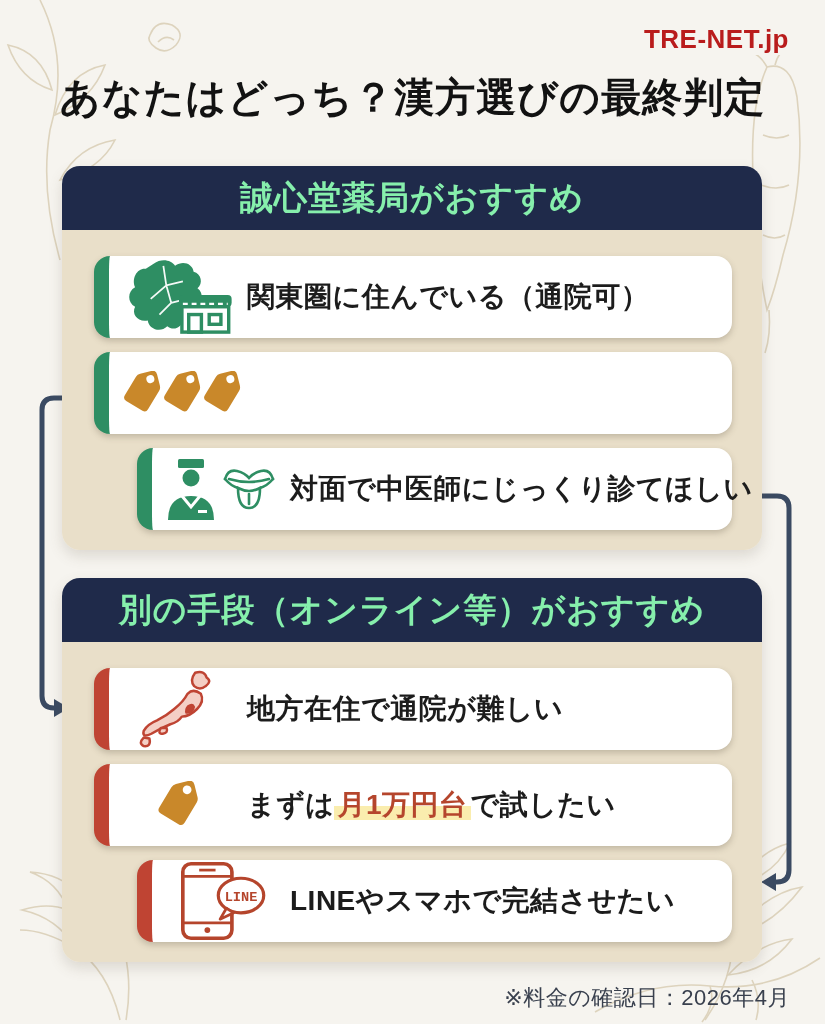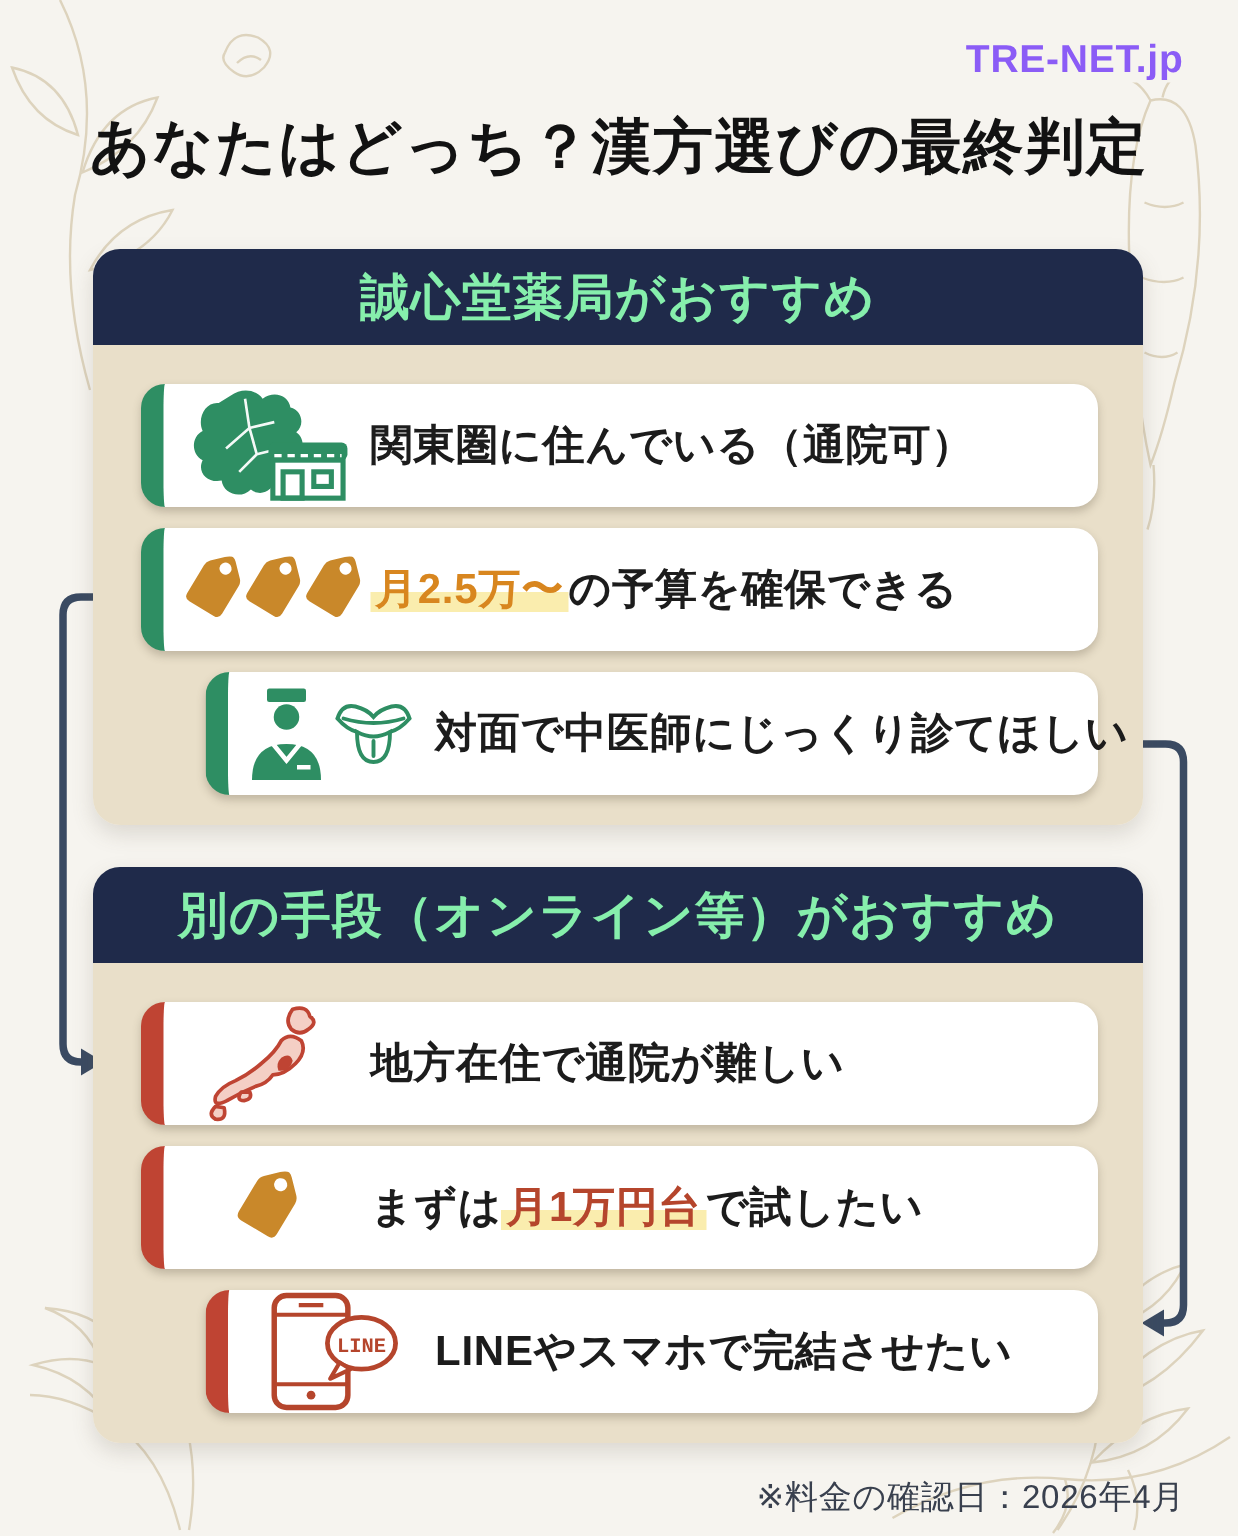--- a/index.html
+++ b/index.html
@@ -7,21 +7,21 @@
     width:825px;height:1024px;position:relative;overflow:hidden;
     background:#f6f4ef;
     font-family:"Liberation Sans","DejaVu Sans",sans-serif;
     color:#1c1c1c;
   }
   .deco{position:absolute;pointer-events:none;}
   .deco path,.deco circle{stroke:#ddd3bd;stroke-width:1.6;fill:none;}
 
   .brand{
     position:absolute;top:24px;right:36px;
-    font-size:26px;font-weight:800;color:#8b5cf6;letter-spacing:.5px;
+    font-size:26px;font-weight:800;color:#b91c1c;letter-spacing:.5px;
   }
   .title{
     position:absolute;top:70px;left:0;width:825px;text-align:center;
     font-size:40px;font-weight:800;color:#121212;letter-spacing:1px;margin:0;
   }
   .block{
     position:absolute;left:62px;width:700px;
     border-radius:18px;box-shadow:0 6px 14px rgba(100,90,70,.18);
     z-index:2;
   }
@@ -146,21 +146,20 @@
               <circle cx="35" cy="11" r="4.2" fill="#fff"></circle>
             </g>
           </svg>
         <svg width="44" height="44" viewBox="0 0 46 46">
             <g transform="rotate(-14 23 23)">
               <path d="M5 21 L21 5 Q23 3 26 3 H38 Q43 3 43 8 V20 Q43 23 41 25 L25 41 Q22 44 19 41 L5 27 Q2 24 5 21 Z" fill="#c9882a"></path>
               <circle cx="35" cy="11" r="4.2" fill="#fff"></circle>
             </g>
           </svg>
       </div>
-      <div class="card-text"><span class="hl hl-orange">月2.5万〜</span><span>の予算を確保できる</span></div>
     </div>
 
     <div class="card green">
       <div class="card-icon">
         <svg width="52" height="62" viewBox="0 0 52 62">
           <rect x="13" y="1" width="26" height="9" rx="1.5" fill="#2e8e63"></rect>
           <circle cx="26" cy="20" r="8.5" fill="#2e8e63"></circle>
           <path d="M3 62 Q3 38 26 38 Q49 38 49 62 Z" fill="#2e8e63"></path>
           <path d="M17 38 L26 49 L35 38" stroke="#fff" stroke-width="3" fill="none"></path>
           <rect x="33" y="52" width="9" height="3" fill="#fff"></rect>

